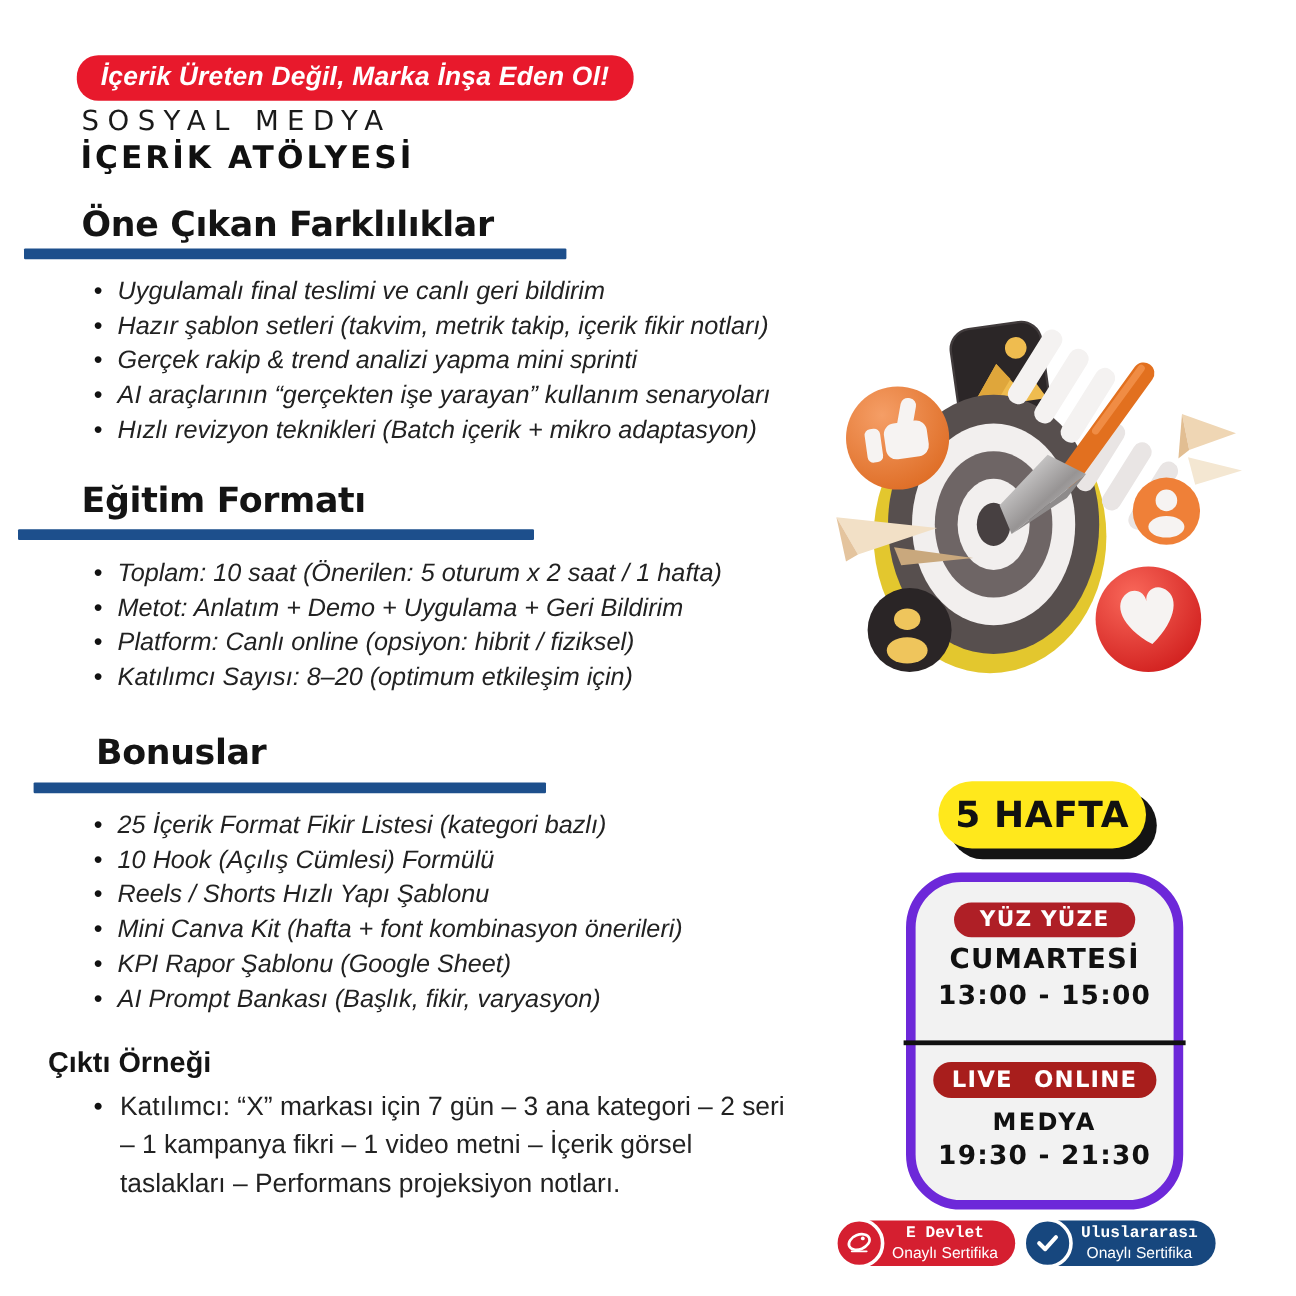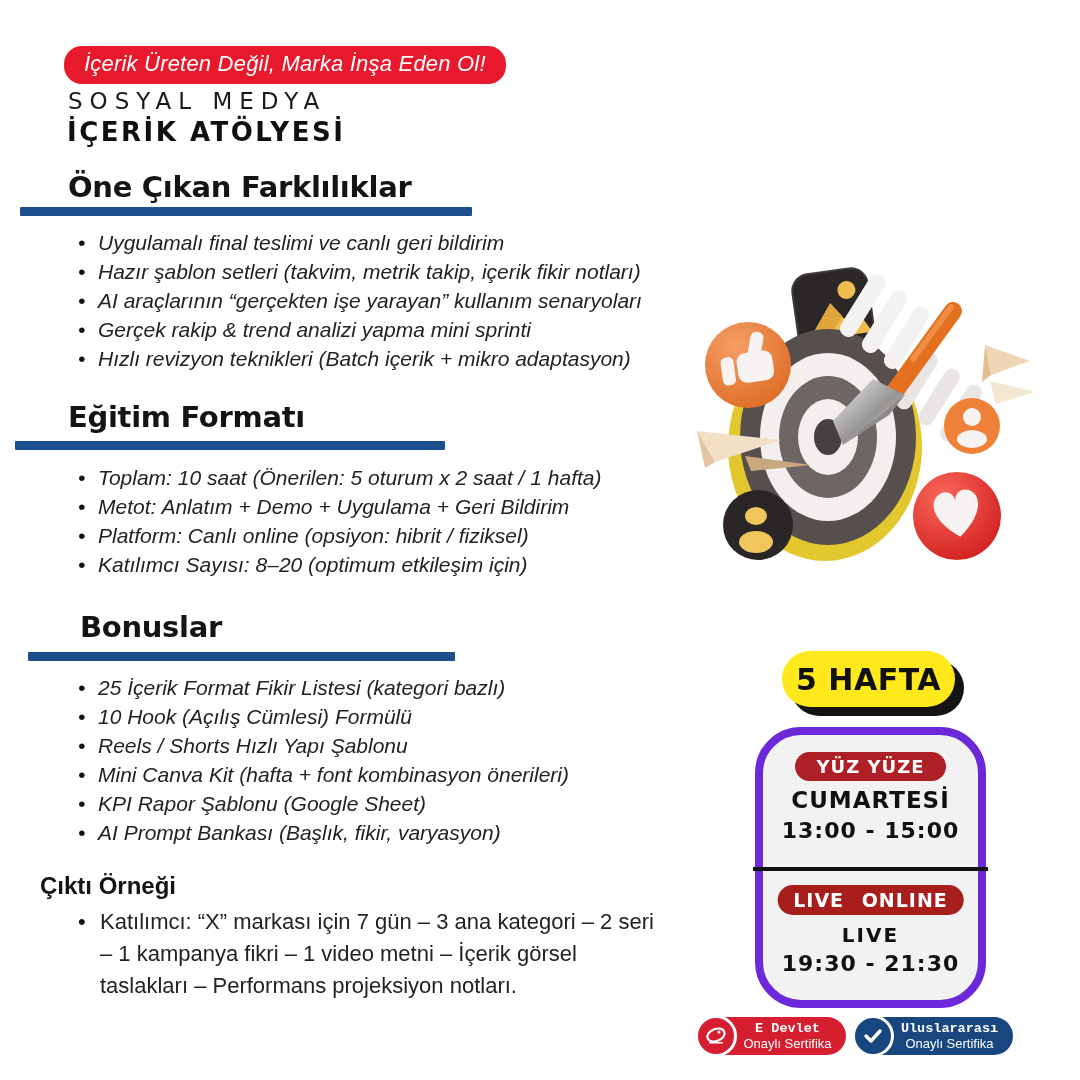--- a/index.html
+++ b/index.html
@@ -2,21 +2,21 @@
 <html><head>
 <meta charset="utf-8">
 <style>
   html,body{margin:0;padding:0;background:#fff;}
   .canvas{position:relative;width:1080px;height:1080px;background:#ffffff;overflow:hidden;
           font-family:"Liberation Sans",sans-serif;color:#1d1d1d;}
 
   
   .top-badge{position:absolute;left:64px;top:46px;background:#E8192C;color:#fff;
              border-radius:18px;padding:5px 20px 7px 20px;
-             font-family:"Liberation Sans",sans-serif;font-style:italic;font-weight:normal;
+             font-family:"Liberation Sans",sans-serif;font-style:italic;font-weight:bold;
              font-size:22px;letter-spacing:.2px;}
   .kicker{position:absolute;left:68px;top:88px;font-family:"DejaVu Sans",sans-serif;
           font-size:23px;letter-spacing:7px;color:#1a1a1a;font-weight:400;}
   .brand-title{position:absolute;left:67px;top:117px;font-family:"DejaVu Sans",sans-serif;
           font-size:26px;font-weight:bold;letter-spacing:2.5px;color:#101010;}
 
   
   .sec-h{position:absolute;font-family:"DejaVu Sans",sans-serif;font-weight:bold;
          font-size:29px;color:#141414;letter-spacing:-.3px;white-space:nowrap;}
   .h1{left:68px;top:170px;} .h2{left:68px;top:400px;} .h3{left:80px;top:610px;}
@@ -84,22 +84,22 @@
 
   <div class="top-badge">İçerik Üreten Değil, Marka İnşa Eden Ol!</div>
   <div class="kicker">SOSYAL MEDYA</div>
   <div class="brand-title">İÇERİK ATÖLYESİ</div>
 
   <div class="sec-h h1">Öne Çıkan Farklılıklar</div>
   <div class="bar bar1"></div>
   <ul class="blist l1">
     <li>Uygulamalı final teslimi ve canlı geri bildirim</li>
     <li>Hazır şablon setleri (takvim, metrik takip, içerik fikir notları)</li>
+    <li>Gerçek rakip &amp; trend analizi yapma mini sprinti</li>
     <li>AI araçlarının “gerçekten işe yarayan” kullanım senaryoları</li>
-    <li>Gerçek rakip &amp; trend analizi yapma mini sprinti</li>
     <li>Hızlı revizyon teknikleri (Batch içerik + mikro adaptasyon)</li>
   </ul>
 
   <div class="sec-h h2">Eğitim Formatı</div>
   <div class="bar bar2"></div>
   <ul class="blist l2">
     <li>Toplam: 10 saat (Önerilen: 5 oturum x 2 saat / 1 hafta)</li>
     <li>Metot: Anlatım + Demo + Uygulama + Geri Bildirim</li>
     <li>Platform: Canlı online (opsiyon: hibrit / fiziksel)</li>
     <li>Katılımcı Sayısı: 8–20 (optimum etkileşim için)</li>
@@ -214,21 +214,21 @@
   <div class="hafta">5 HAFTA</div>
 
   <div class="sched">
     <div class="mode-pill mode1">YÜZ YÜZE</div>
     <div class="day day1">CUMARTESİ</div>
     <div class="day time1">13:00 - 15:00</div>
 
     <div class="sched-divider"></div>
 
     <div class="mode-pill mode2">LIVE ONLINE</div>
-    <div class="day day2">LIVE</div>
+    <div class="day day2">MEDYA</div>
     <div class="day time2">19:30 - 21:30</div>
   </div>
 
   <div class="cert cert-red">
     <span class="bubble">
       <svg width="26" height="26" viewBox="0 0 26 26">
         <ellipse cx="13" cy="12" rx="9" ry="6" fill="none" stroke="#fff" stroke-width="2.2" transform="rotate(-22 13 12)"></ellipse>
         <circle cx="16" cy="9" r="1.6" fill="#fff"></circle>
         <rect x="6" y="19" width="14" height="1.6" rx="0.8" fill="#fff"></rect>
       </svg>

